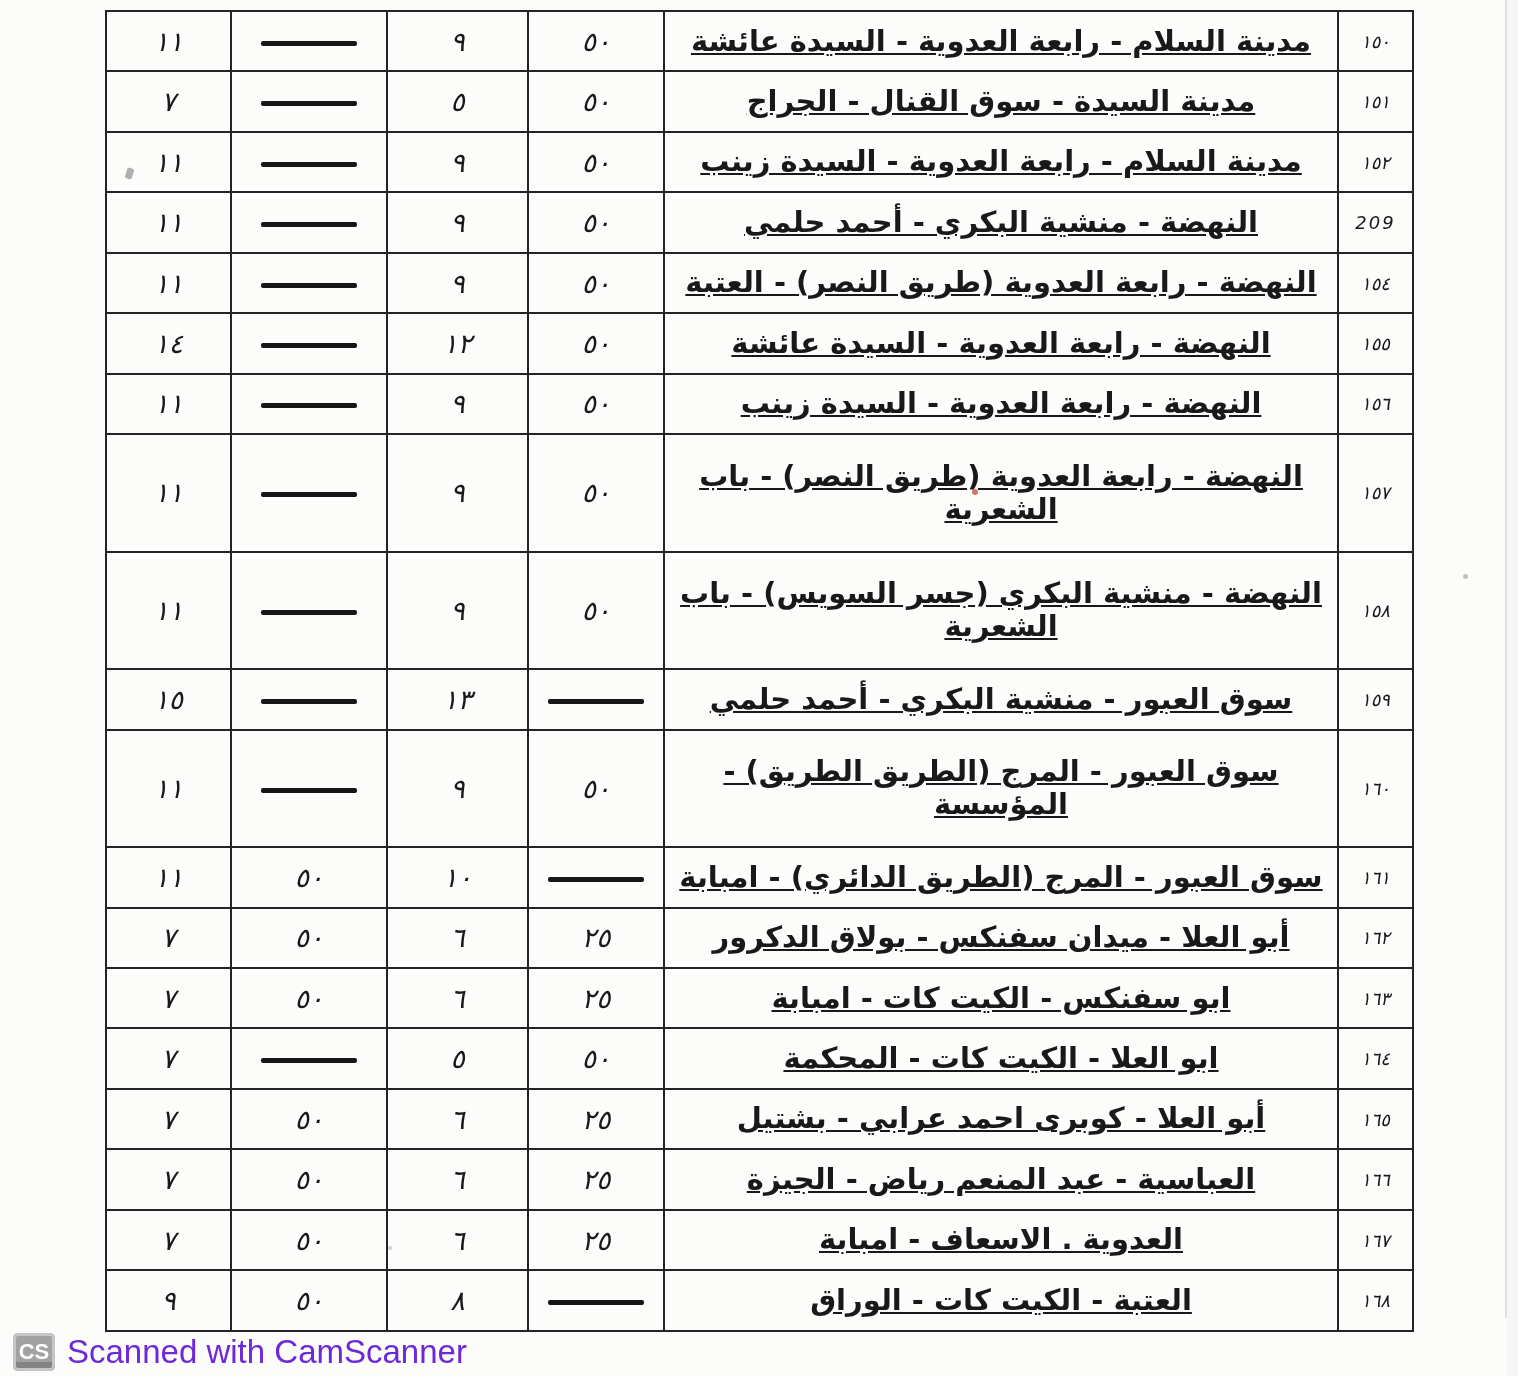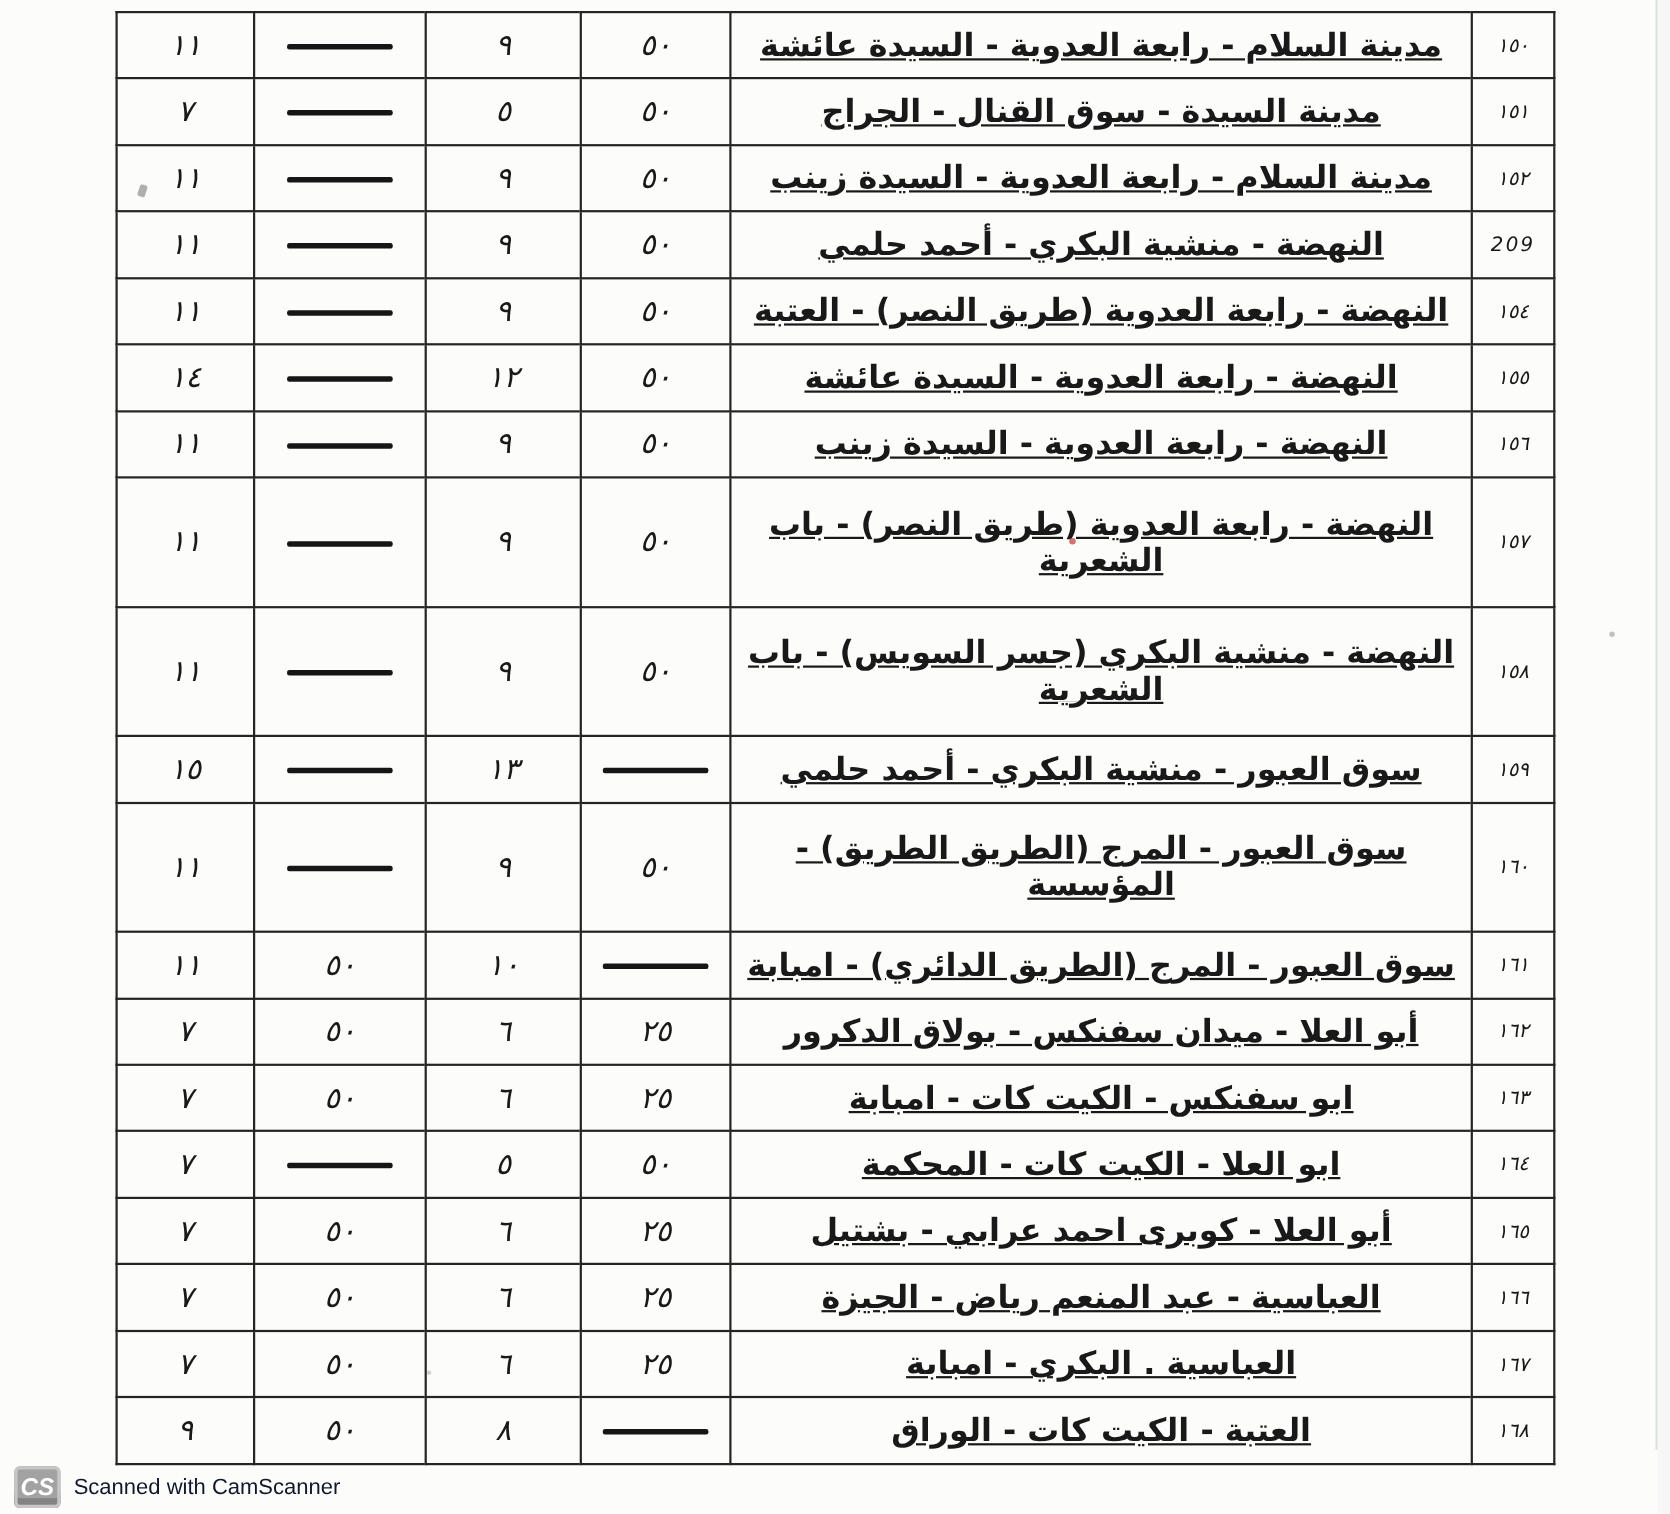--- a/index.html
+++ b/index.html
@@ -73,25 +73,24 @@
   .cs-badge {
     width: 42px; height: 38px;
     background: #a2a2a2;
     border-radius: 5px;
     box-shadow: inset 0 0 0 3px #c6c6c6, inset 0 -9px 0 #838383;
     color: #ffffff;
     font-weight: bold;
     font-size: 22px;
     display: flex; align-items: center; justify-content: center;
     font-family: "Liberation Sans", sans-serif;
-    font-style: italic;
   }
   .wm-text {
-    color: #0f172a;
-    font-size: 20px;
+    color: #6d28d9;
+    font-size: 33px;
     font-family: "Liberation Sans", sans-serif;
   }
 
   
   .speck { position: absolute; border-radius: 50%; }
   .speck-1 { left: 126px; top: 168px; width: 7px; height: 11px; background: #8f8f8f; transform: rotate(18deg); border-radius: 2px; opacity:.7; }
   .speck-red { left: 972px; top: 489px; width: 6px; height: 6px; background: #c4524f; opacity: .8; }
   .speck-2 { left: 1463px; top: 574px; width: 5px; height: 5px; background: #9a9a9a; opacity: .6; }
   .speck-3 { left: 388px; top: 1246px; width: 4px; height: 4px; background: #a5a5a5; opacity: .5; }
 </style>
@@ -241,21 +240,21 @@
         <tr>
       <td class="c-no">١٦٦</td>
       <td class="c-route">العباسية - عبد المنعم رياض - الجيزة</td>
       <td class="c-num">٢٥</td>
       <td class="c-num">٦</td>
       <td class="c-num">٥٠</td>
       <td class="c-num">٧</td>
     </tr>
         <tr>
       <td class="c-no">١٦٧</td>
-      <td class="c-route">العباسية . البكري - امبابة</td>
+      <td class="c-route">العدوية . الاسعاف - امبابة</td>
       <td class="c-num">٢٥</td>
       <td class="c-num">٦</td>
       <td class="c-num">٥٠</td>
       <td class="c-num">٧</td>
     </tr>
         <tr>
       <td class="c-no">١٦٨</td>
       <td class="c-route">العتبة - الكيت كات - الوراق</td>
       <td class="c-num"><span class="dash"></span></td>
       <td class="c-num">٨</td>

